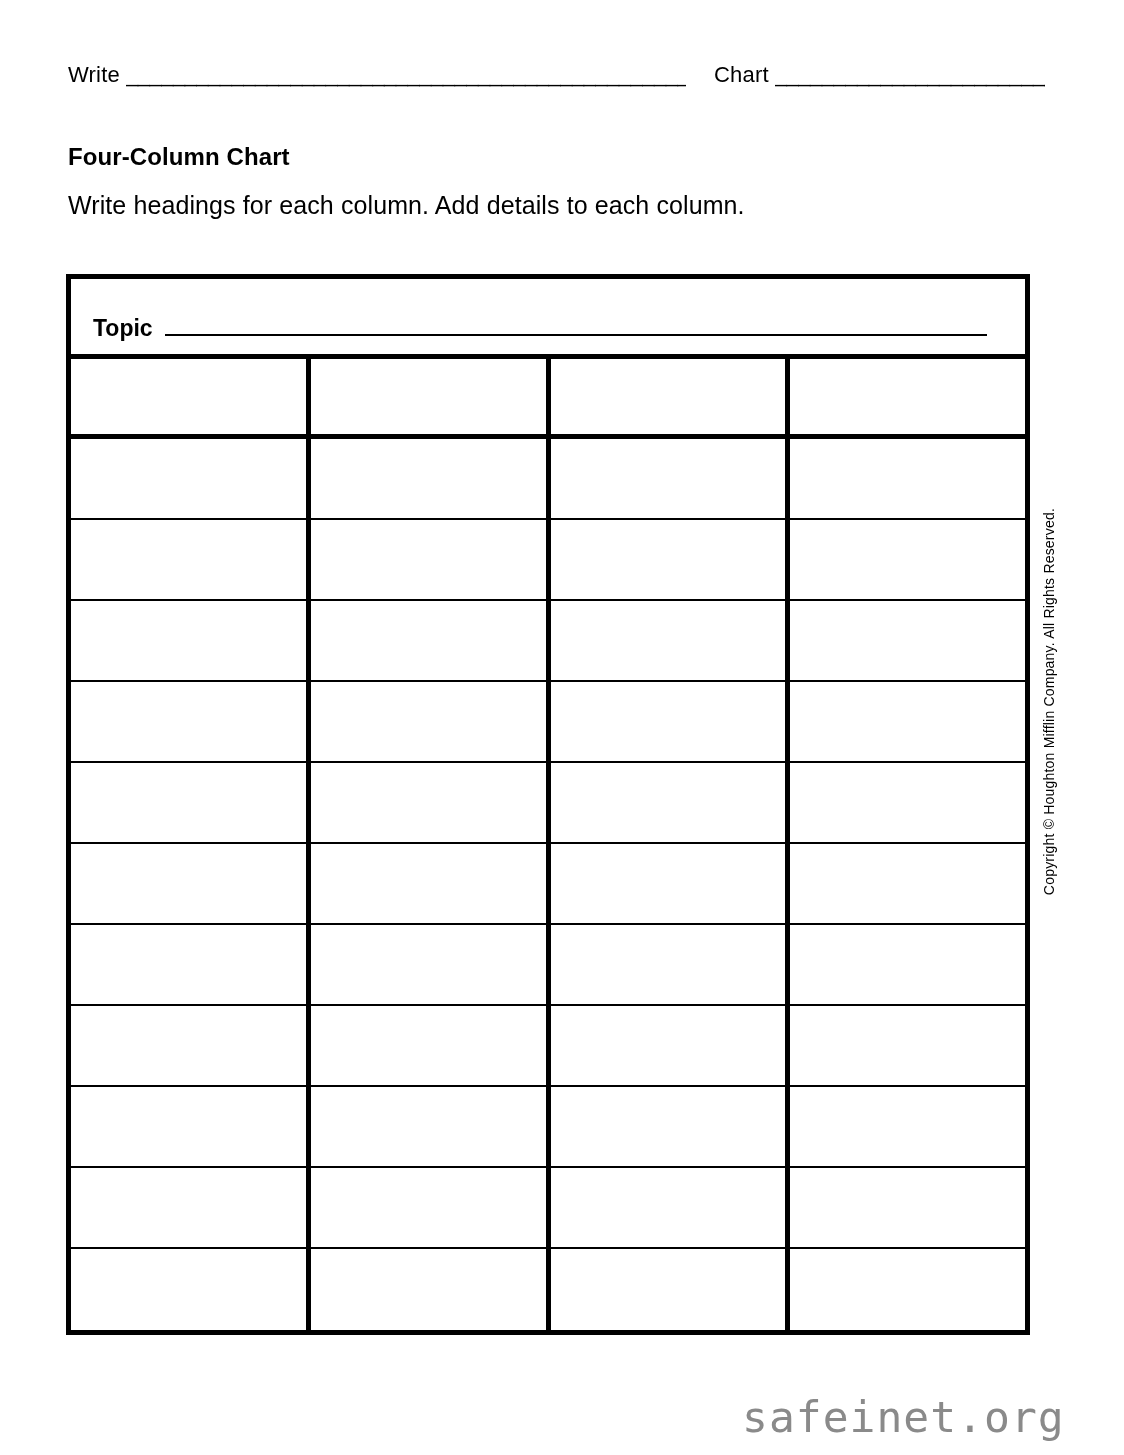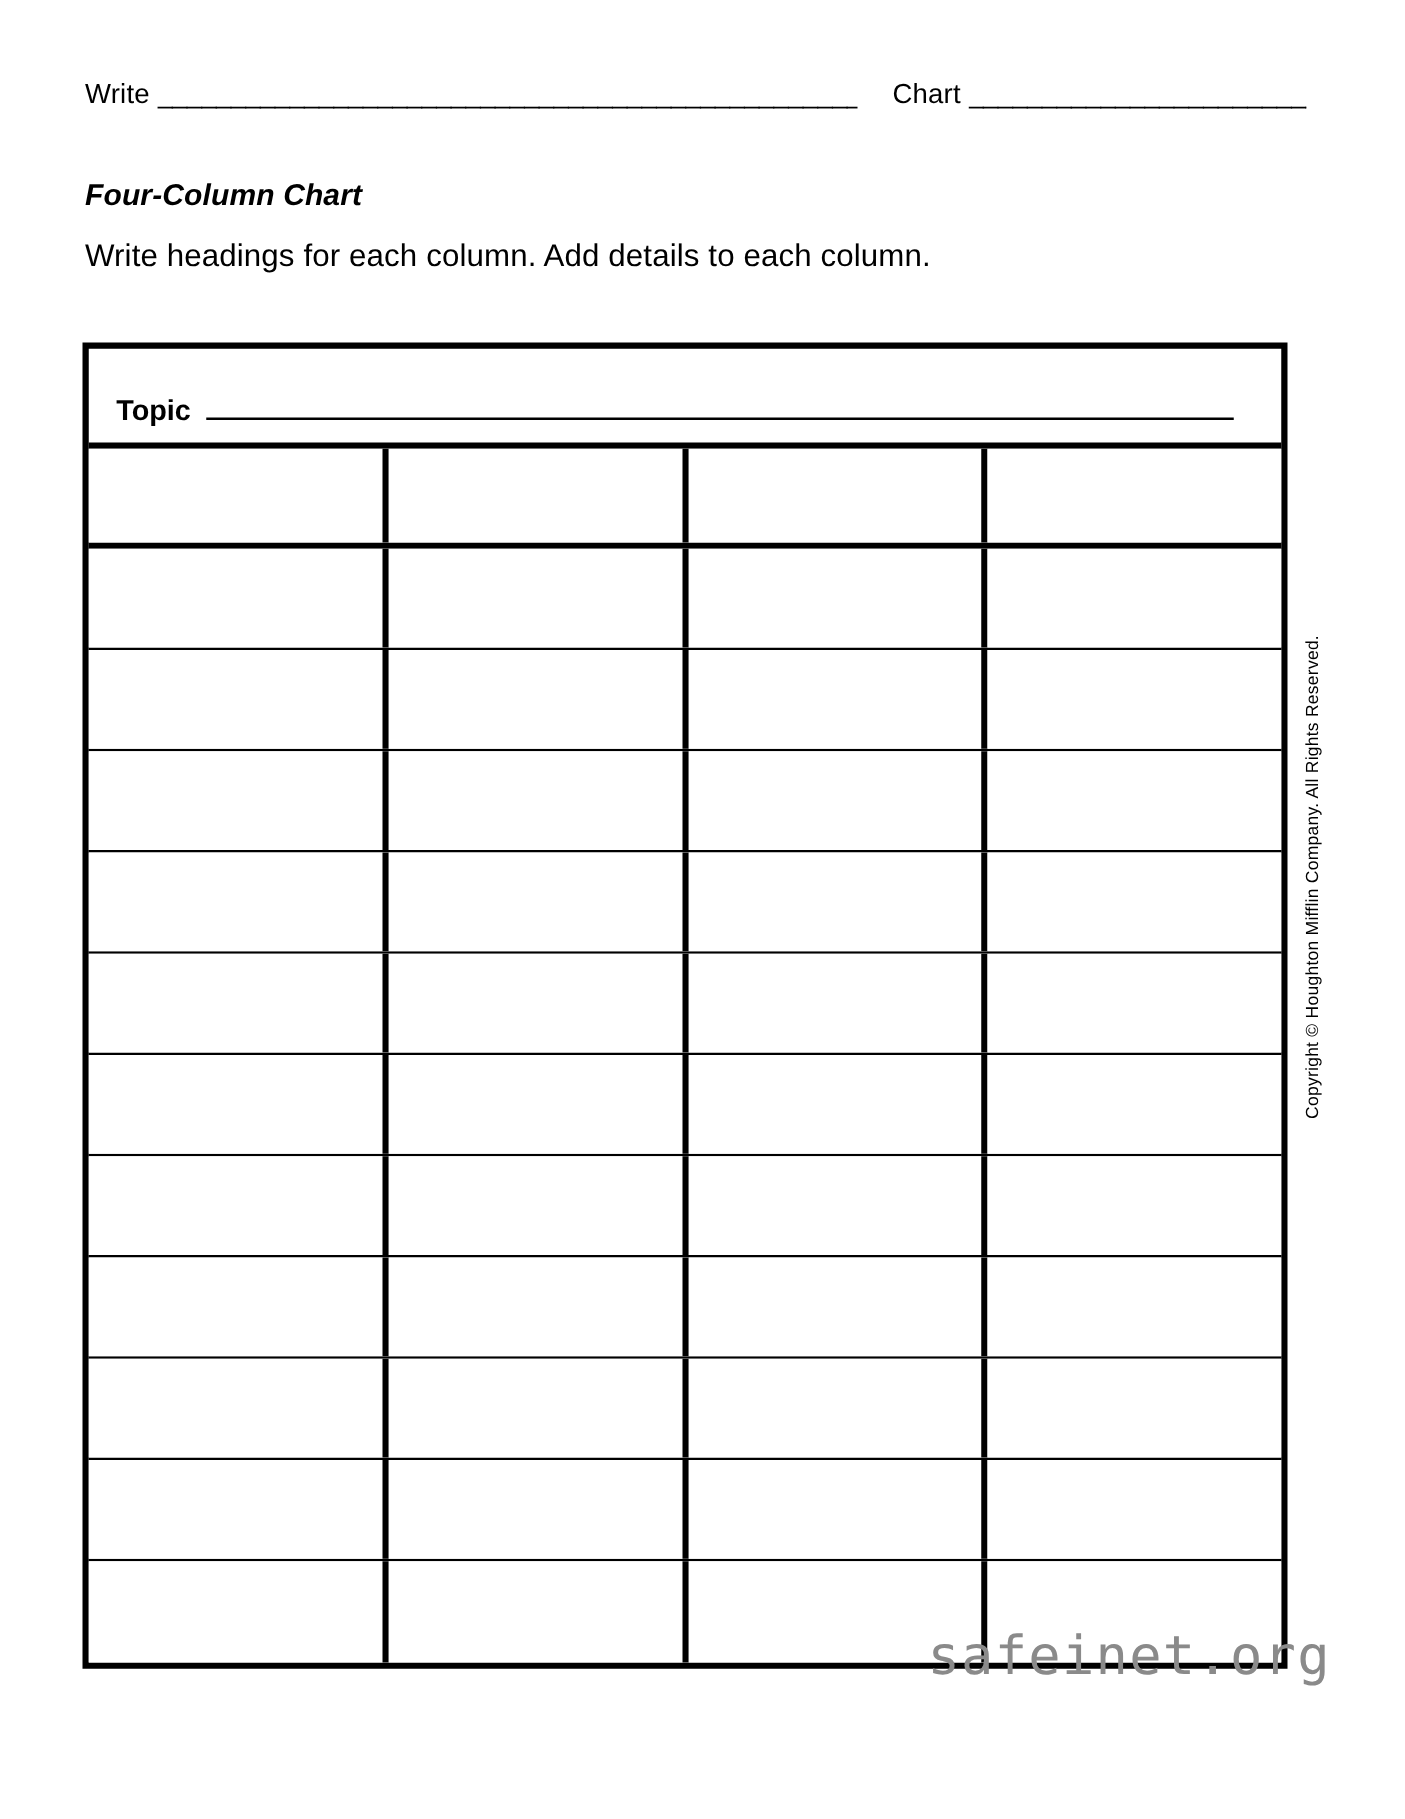--- a/index.html
+++ b/index.html
@@ -47,21 +47,20 @@
   .nd-date-rule { width: 270px; }
 
   
   .worksheet-title {
     position: absolute;
     left: 68px;
     top: 143px;
     font-size: 24px;
     font-weight: bold;
     letter-spacing: 0.1px;
-    font-style: italic;
   }
   .worksheet-instructions {
     position: absolute;
     left: 68px;
     top: 191px;
     font-size: 25px;
     letter-spacing: 0.1px;
   }
 
   
@@ -136,21 +135,21 @@
     transform-origin: left top;
     transform: rotate(-90deg) translate(-100%, 0);
     letter-spacing: 0.2px;
     color: #000000;
   }
 
   
   .watermark {
     position: absolute;
     left: 742px;
-    top: 1300px;
+    top: 1392px;
     font-family: "DejaVu Sans Mono", monospace;
     font-size: 43px;
     color: #8a8a8a;
     letter-spacing: 1px;
     white-space: nowrap;
   }
 </style>
 </head>
 <body>
 

